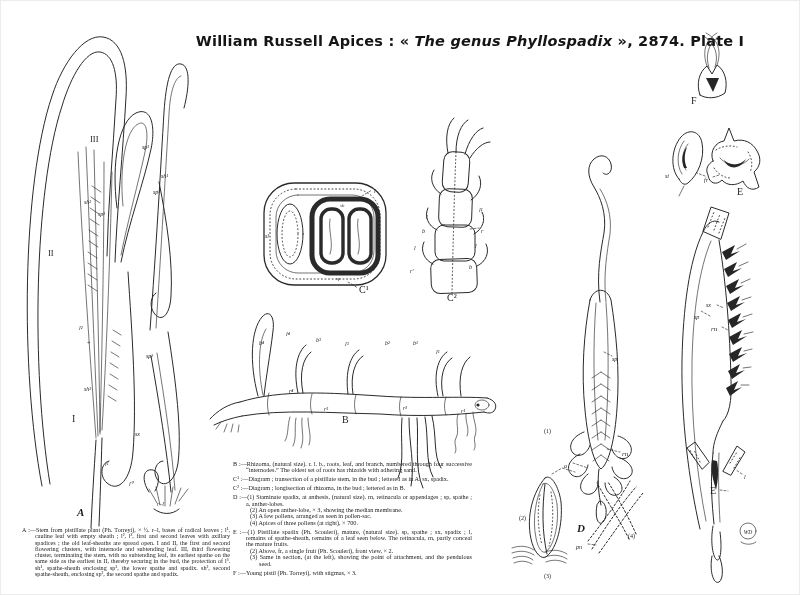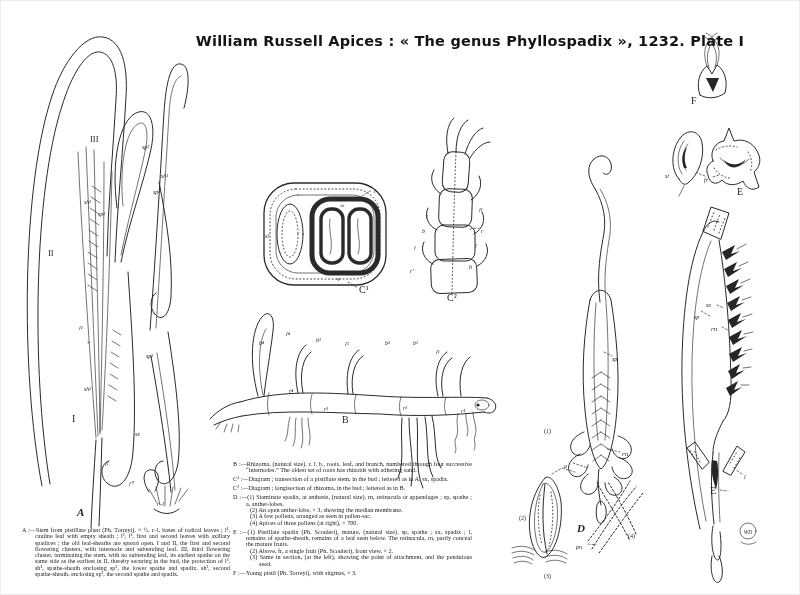--- a/index.html
+++ b/index.html
@@ -3,21 +3,21 @@
 <meta charset="utf-8">
 <style>
   * { margin:0; padding:0; box-sizing:border-box; }
   html,body { width:800px; height:595px; }
   body { background:#fafafa; font-family:"Liberation Serif", serif; overflow:hidden; }
   .plate { position:absolute; top:0; left:0; width:800px; height:595px; background:#ffffff;
            box-shadow: inset 0 0 0 1px #ececec; }
   .title { position:absolute; top:33px; left:70px; right:-70px; text-align:center;
            font-family:"DejaVu Sans", sans-serif; font-size:14.5px; font-weight:600;
            color:#151515; letter-spacing:.2px; }
-  .title .it { }
+  .title .it { font-style:italic; }
   svg.drawing { position:absolute; top:0; left:0; }
   svg path, svg rect, svg ellipse, svg circle {
     fill:none; stroke:#2a2a2a; stroke-width:1; stroke-linecap:round; stroke-linejoin:round; }
   svg .thin { stroke-width:.65; }
   svg .s12 { stroke-width:1.3; }
   svg .s5  { stroke-width:5; }
   svg .s4  { stroke-width:3.4; }
   svg .d22 { stroke-dasharray:2 2; }
   svg .d13 { stroke-dasharray:1 2.6; stroke-width:.9; }
   svg .fill { fill:#262626; stroke:none; }
@@ -33,21 +33,21 @@
   .cap-mid { left:233px; top:461px; width:239px; font-size:6.2px; line-height:6.4px; }
   .cap-mid p { padding-left:13px; text-indent:-13px; }
   .cap-mid p.sub { padding-left:26px; text-indent:-9px; margin-bottom:0; }
   .cap-mid p.last-sub { margin-bottom:2.5px; }
 </style>
 </head>
 <body>
 
 <div class="plate">
 
-  <div class="title"><span>William Russell Apices : « </span><span class="it">The genus Phyllospadix</span><span> », 1232. Plate I</span></div>
+  <div class="title"><span>William Russell Apices : « </span><span class="it">The genus Phyllospadix</span><span> », 2874. Plate I</span></div>
 
   <svg class="drawing" width="800" height="595" viewBox="0 0 800 595">
 
     <g>
       <path d="M42,486 C20,370 22,185 52,96 C63,62 84,34 103,37 C122,40 128,66 126,97 C123,152 117,210 115,262"></path>
       <path d="M50,484 C31,368 34,192 62,106 C71,76 86,50 100,52 C113,54 118,73 116,99 C113,152 108,205 107,256"></path>
       <path d="M117,208 C111,162 119,121 136,113 C151,106 156,126 151,149 C144,182 129,222 121,262"></path>
       <path class="thin" d="M123,206 C119,166 126,130 138,124 C147,119 149,134 145,152 C139,180 128,220 121,255"></path>
       <path d="M150,330 C156,252 161,162 164,112 C166,82 171,62 181,64 C191,66 189,89 184,108"></path>
       <path class="thin" d="M156,328 C161,252 166,164 169,114 C170,94 174,78 181,76"></path>

